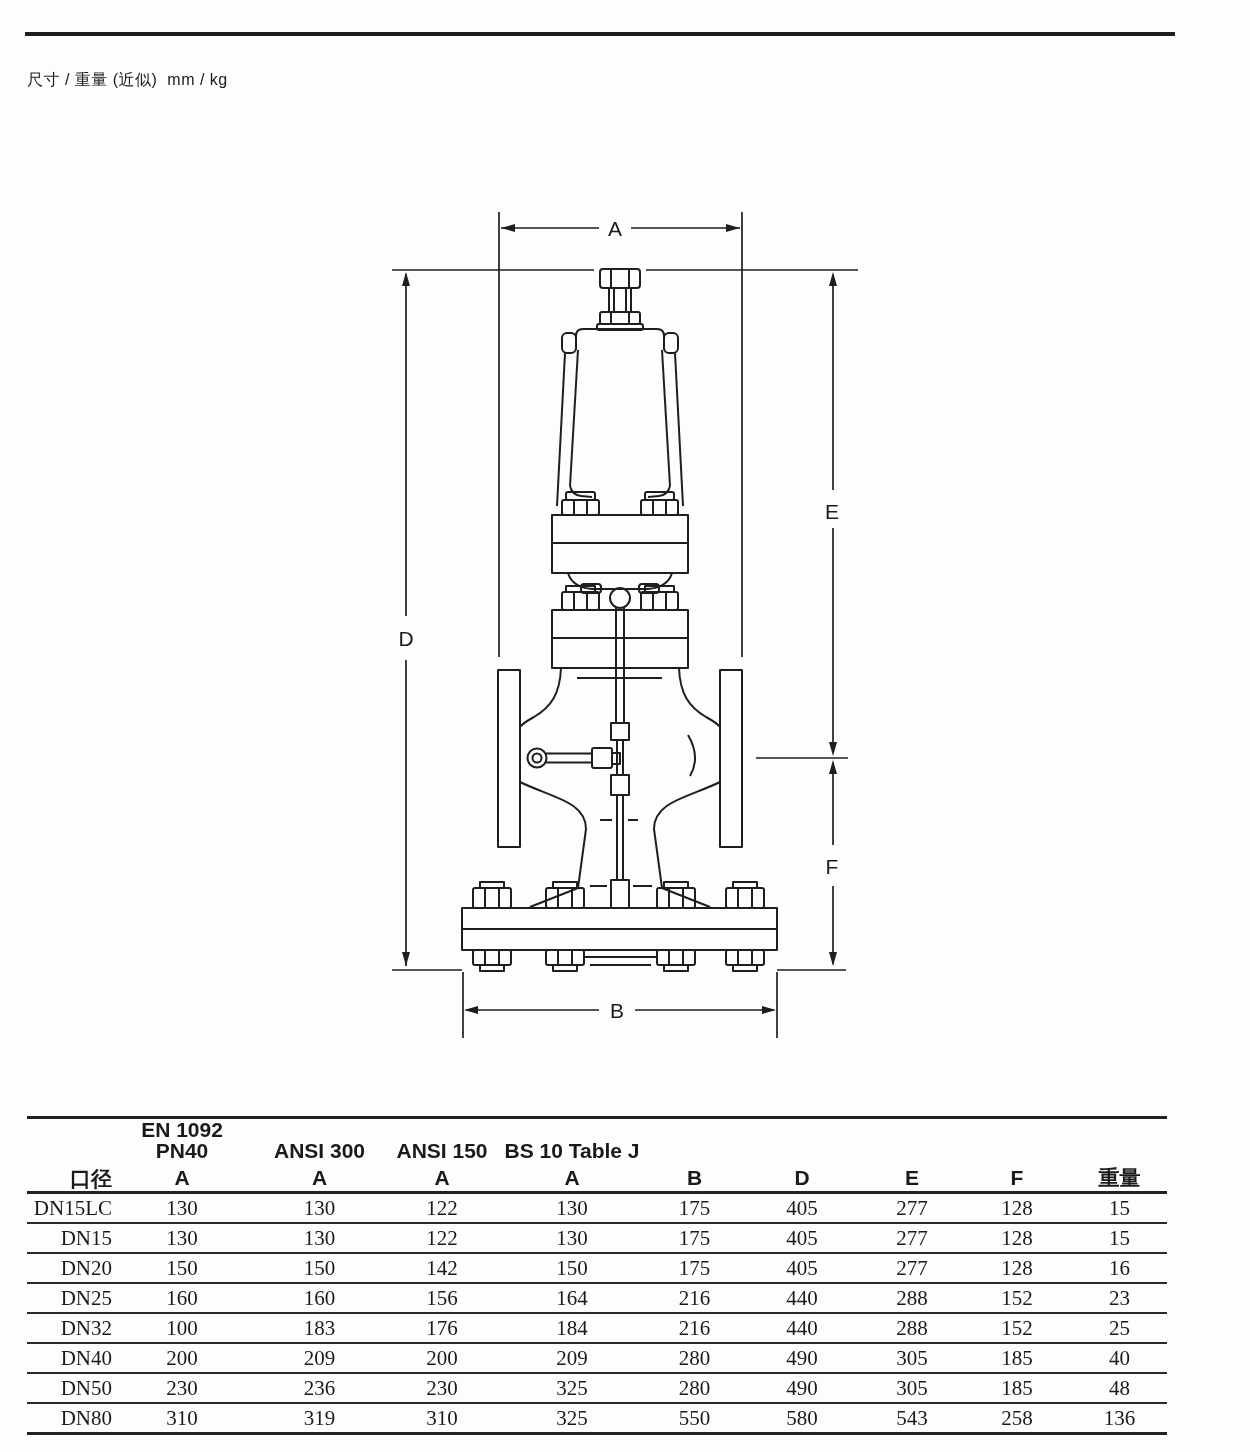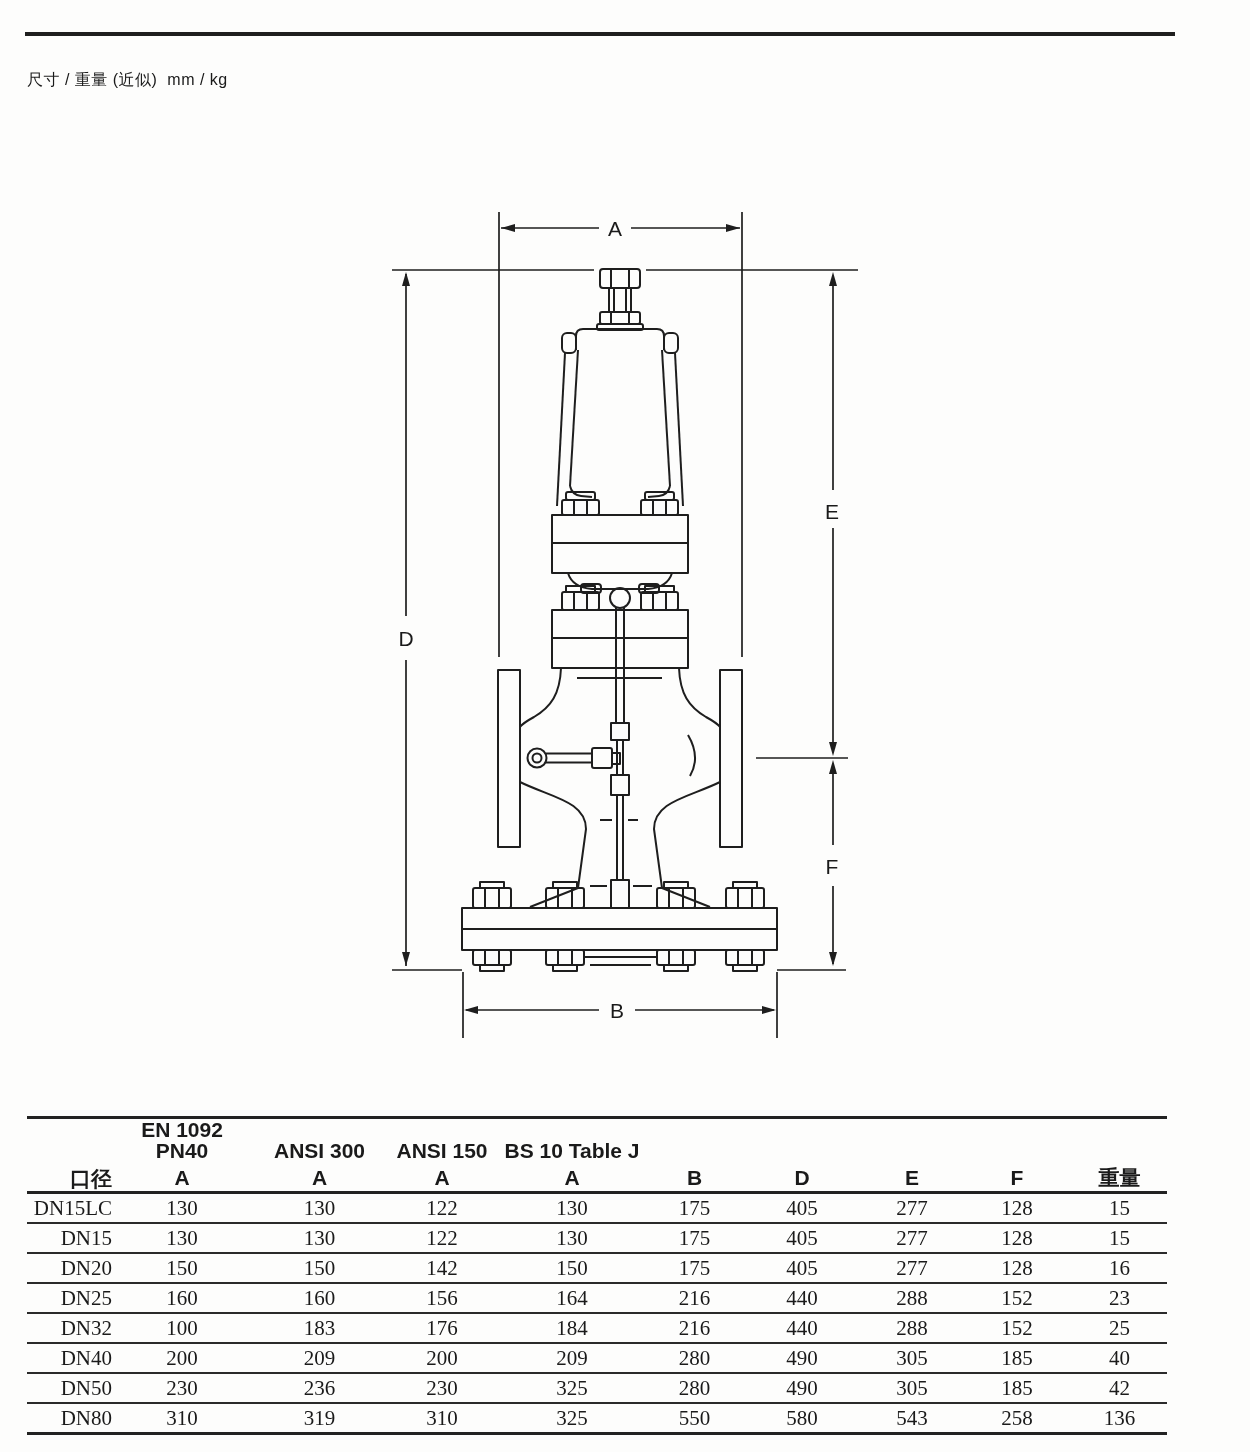--- a/index.html
+++ b/index.html
@@ -335,21 +335,21 @@
         <tr>
           <td class="size-col">DN50</td>
           <td>230</td>
           <td>236</td>
           <td>230</td>
           <td>325</td>
           <td>280</td>
           <td>490</td>
           <td>305</td>
           <td>185</td>
-          <td>42</td>
+          <td>48</td>
         </tr>
         <tr>
           <td class="size-col">DN80</td>
           <td>310</td>
           <td>319</td>
           <td>310</td>
           <td>325</td>
           <td>550</td>
           <td>580</td>
           <td>543</td>

